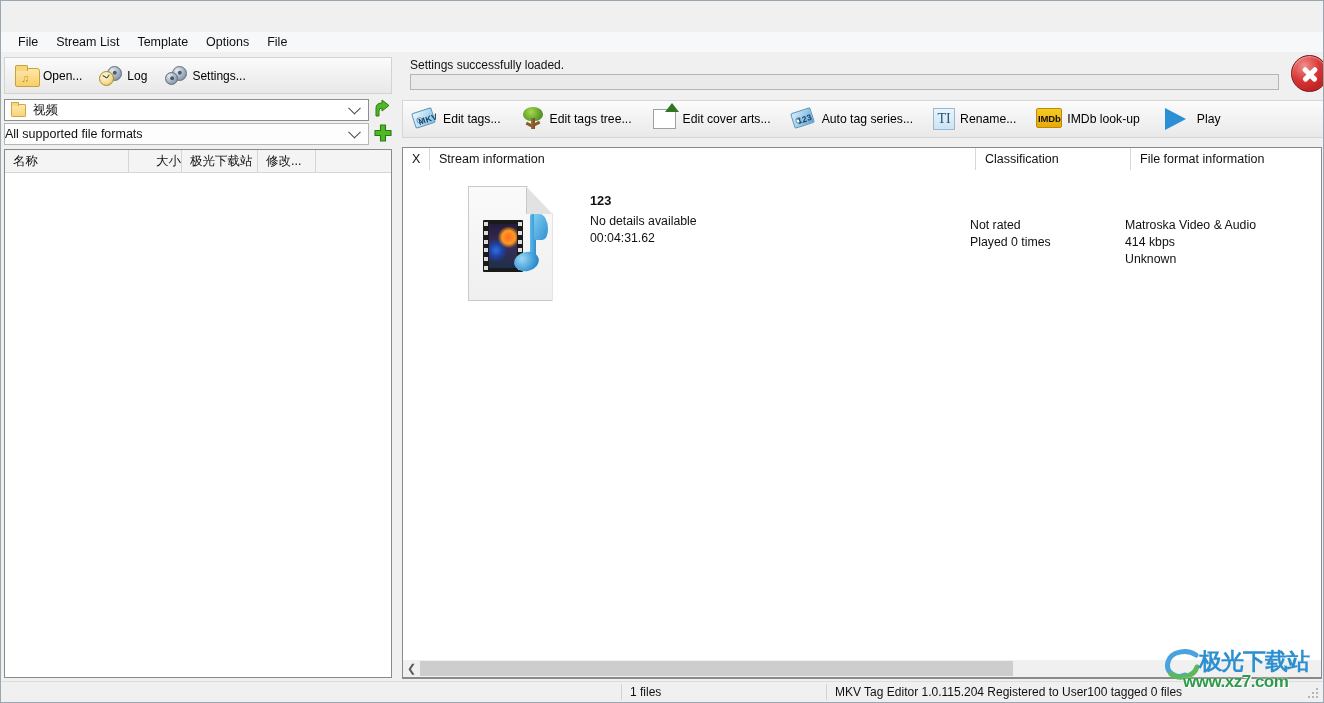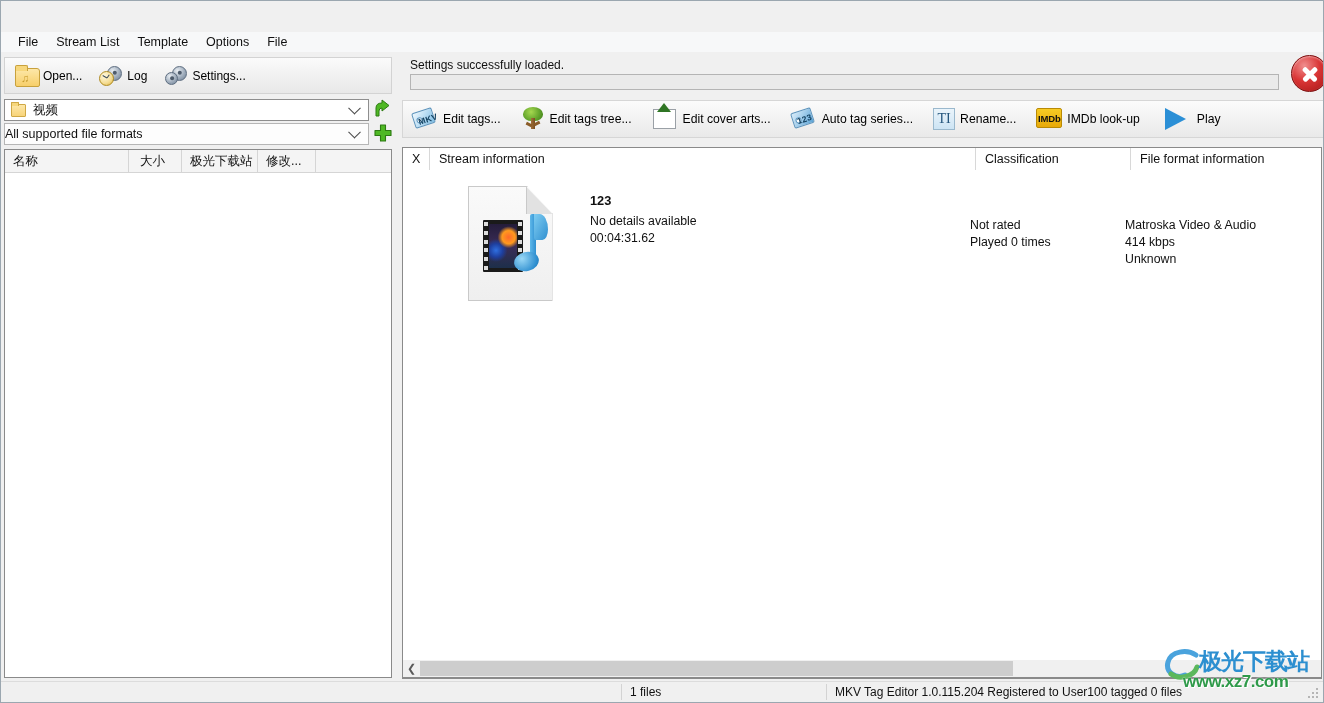--- a/index.html
+++ b/index.html
@@ -163,21 +163,21 @@
   }
   .list-head {
     display: flex; height: 22px; background: #f0f0f0;
     border-bottom: 1px solid #d5d5d5;
   }
   .lh-cell {
     display: flex; align-items: center; padding-left: 8px;
     border-right: 1px solid #d5d5d5; box-sizing: border-box;
     font-size: 12.5px; color: #111; background: #f4f4f4;
   }
-  .lh-cell.num { justify-content: flex-end; padding-right: 16px; }
+  .lh-cell.num { justify-content: flex-end; padding-right: 0; }
 
   
   .splitter {
     position: absolute; left: 394px; top: 51px; width: 4px; height: 630px;
     background: #f0f0f0;
   }
 
   
   .right-pane {
     position: absolute; left: 398px; top: 51px; width: 926px; height: 630px;
@@ -517,21 +517,21 @@
         </span>
         <span>Edit tags...</span>
       </div>
       <div class="mt-btn" style="margin-left:10px;">
         <span class="mt-ico ico-tree">
           <span class="crown"></span>
             <span class="trunk"></span>
         </span>
         <span>Edit tags tree...</span>
       </div>
-      <div class="mt-btn" style="margin-left:10px;">
+      <div class="mt-btn" style="margin-left:10px;text-align:center;">
         <span class="mt-ico ico-pic">
           <span class="frame"><span class="inner"></span></span>
         </span>
         <span>Edit cover arts...</span>
       </div>
       <div class="mt-btn" style="margin-left:10px;">
         <span class="mt-ico ico-tag">
           <span class="tag-shape dk"></span>
             <span class="tag-label">123</span>
         </span>

